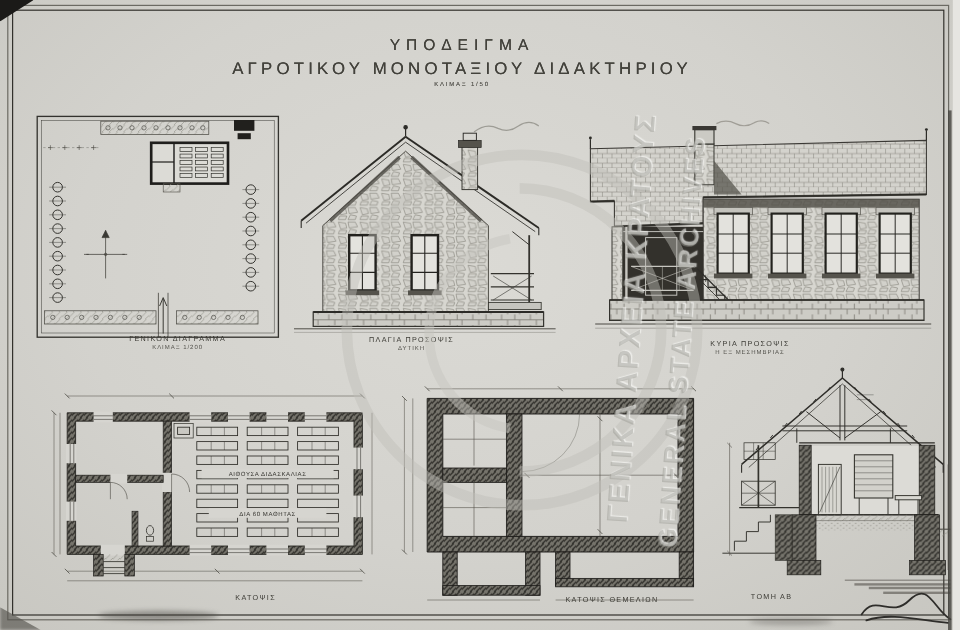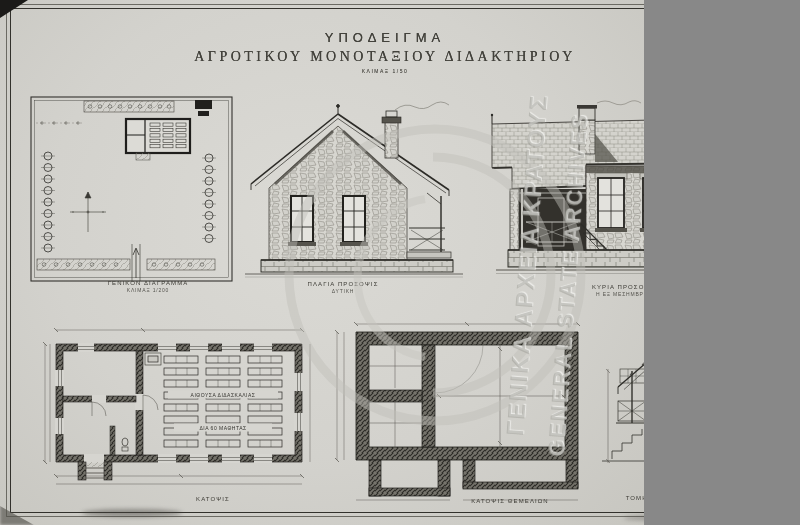--- a/index.html
+++ b/index.html
@@ -1,26 +1,26 @@
 <!DOCTYPE html>
 <html><head>
 <meta charset="utf-8">
 <style>
   html,body{margin:0;padding:0;background:#888;}
-  #sheet{position:relative;width:644px;height:525px;overflow:hidden;
+  #sheet{position:relative;width:800px;height:525px;overflow:hidden;
     font-family:"Liberation Sans",sans-serif;
     background:radial-gradient(ellipse at 48% 42%, #dbdad5 0%, #d3d2cd 55%, #c7c6c0 100%);}
   .abs{position:absolute;}
   
   .frame-outer{left:6px;top:4px;width:783px;height:511px;border:1px solid #6b6a63;}
   .frame-inner{left:10px;top:8px;width:775px;height:503px;border:1.6px solid #32312c;}
   
   #title{left:150px;top:30px;width:470px;text-align:center;color:#43423c;text-shadow:0 0 .3px #43423c;}
   #title .t1{font-size:13px;letter-spacing:5px;}
-  #title .t2{font-size:14px;letter-spacing:3.5px;margin-top:4px;font-family:Liberation Serif, serif;}
+  #title .t2{font-size:14px;letter-spacing:3.5px;margin-top:4px;}
   #title .t3{font-size:10px;letter-spacing:3px;margin-top:5px;opacity:.92;}
   #title .t4{font-size:5px;letter-spacing:1.5px;margin-top:3px;opacity:.8;}
   
   .cap{position:absolute;text-align:center;color:#3c3b35;}
   .cap .l1{font-size:6px;letter-spacing:1.1px;}
   .cap .l2{font-size:5px;letter-spacing:.8px;margin-top:1px;opacity:.85;}
   
   .wm{position:absolute;white-space:nowrap;font-weight:bold;
       color:rgba(146,145,138,.42);text-shadow:1px 1px 1px rgba(246,246,243,.75);
       transform:translate(-50%,-50%) rotate(-86deg);}

